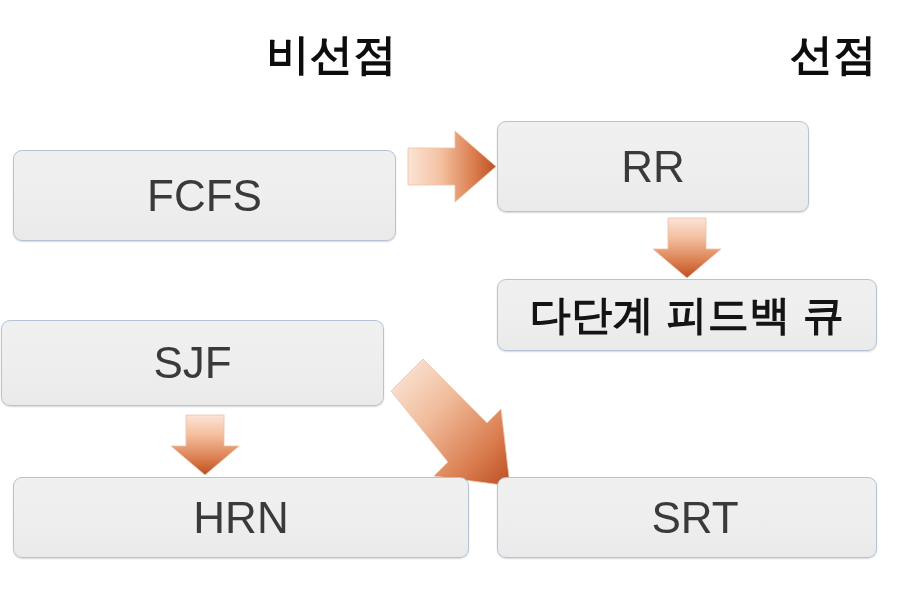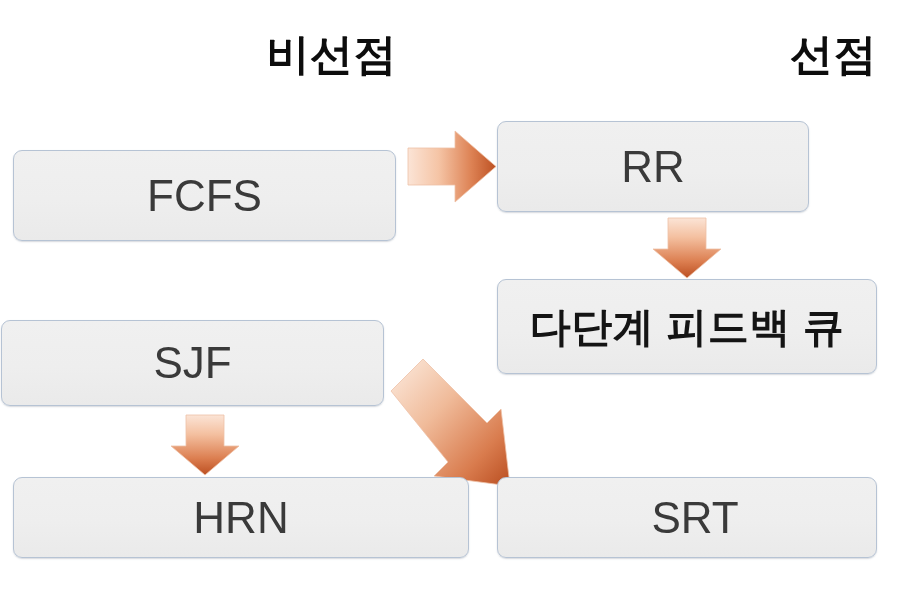--- a/index.html
+++ b/index.html
@@ -67,21 +67,21 @@
     font-weight: bold;
     color: #141414;
     font-size: 41px;
     letter-spacing: 0.5px;
   }
 
   #box-fcfs { left: 13px;  top: 121px; width: 383px; height: 91px; margin-top: 29px; }
   #box-sjf  { left: 1px;  top: 320px; width: 383px; height: 86px; }
   #box-hrn  { left: 13px;  top: 477px; width: 456px; height: 81px; }
   #box-rr   { left: 497px; top: 121px; width: 312px; height: 91px; }
-  #box-mlfq { left: 497px; top: 279px; width: 380px; height: 95px; }
+  #box-mlfq { left: 497px; top: 279px; width: 380px; height: 72px; }
   #box-srt  { left: 497px; top: 477px; width: 380px; height: 81px; padding-left: 16px; }
 
   
   #arrow-layer {
     position: absolute;
     left: 0; top: 0;
     width: 918px;
     height: 606px;
     pointer-events: none;
   }

